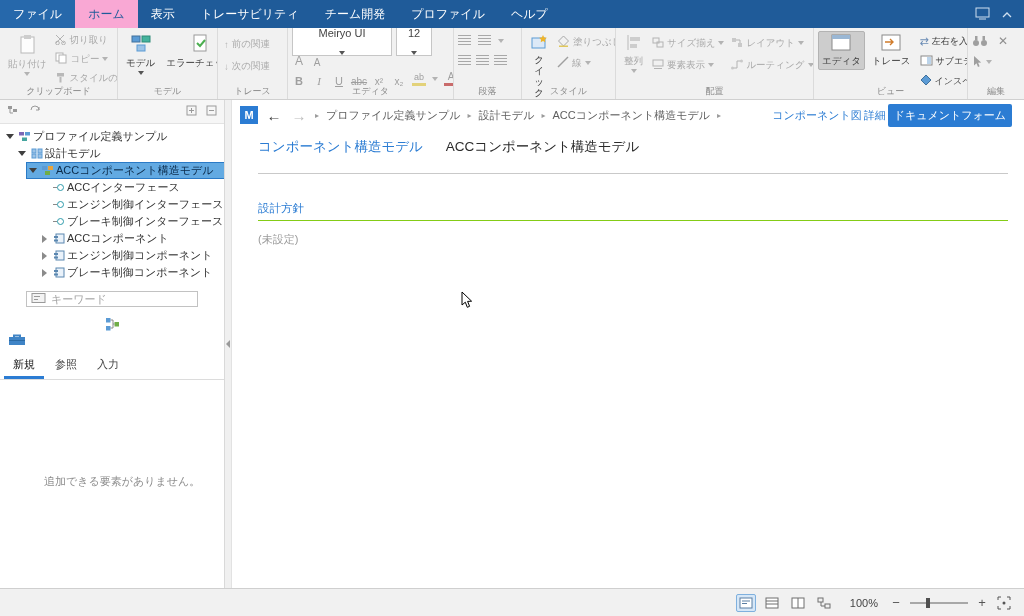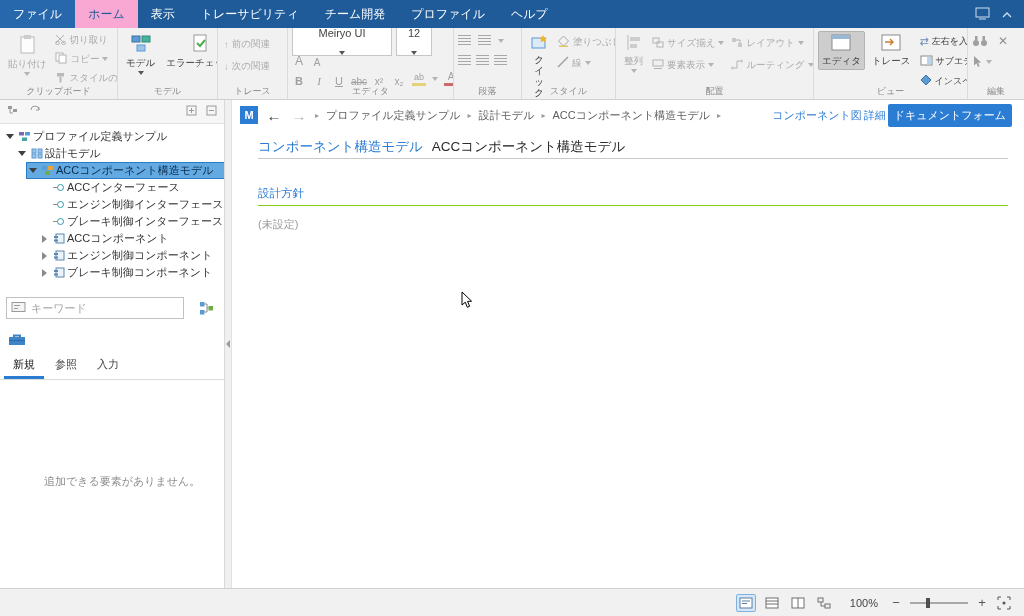--- a/index.html
+++ b/index.html
@@ -41,21 +41,21 @@
   .side-toolbar .spacer { flex:1; }
   .tree { padding-top:4px; }
   .trow { display:flex; align-items:center; height:17px; font-size:11px; color:#333; }
   .lv0{padding-left:4px;} .lv1{padding-left:16px;} .lv2{padding-left:26px;} .lv3{padding-left:38px;}
   .expander { width:12px; display:flex; justify-content:center; flex:0 0 12px; }
   .tri-right { width:0;height:0;border-top:4px solid transparent;border-bottom:4px solid transparent;border-left:5px solid #8b8b8b; }
   .tri-down { width:0;height:0;border-left:4px solid transparent;border-right:4px solid transparent;border-top:5px solid #3f3f3f; }
   .ticon { width:17px; display:flex; justify-content:center; flex:0 0 17px; }
   .tlabel { white-space:nowrap; }
   .selwrap { display:flex; align-items:center; height:17px; background:#63aae2; border:1px solid #2a7ac6; padding-right:10px; color:#0a2a4a; }
-  .search-row { display:flex; align-items:center; margin:10px 6px 0 6px; gap:10px; height:34px; }
+  .search-row { display:flex; align-items:center; margin:10px 6px 0 6px; gap:10px; height:34px;flex-direction:column; }
   .search-box { flex:1; display:flex; align-items:center; border:1px solid #c2c2c2; background:#fff; height:22px; padding:0 4px; gap:5px; }
   .search-box input { border:0; outline:0; flex:1; font-size:11px; color:#333; font-family:inherit; background:transparent; min-width:0; }
   .search-box input::placeholder { color:#a5a5a5; }
   .search-btn { width:24px; height:22px; display:flex; align-items:center; justify-content:center; }
   .panel-head { display:flex; align-items:center; padding:8px 8px 0 8px; }
   .panel-tabs { display:flex; gap:2px; border-bottom:1px solid #dcdcdc; margin-top:5px; padding:0 4px; }
   .ptab { padding:4px 9px 4px 9px; font-size:11px; color:#444; border-bottom:3px solid transparent; }
   .ptab.active { color:#111; border-bottom-color:#2b7cd3; }
   .panel-body { padding:94px 8px 0 44px; color:#8d8d8d; font-size:11px; }
 
@@ -67,21 +67,21 @@
   .main { position:absolute; left:232px; right:0; top:100px; bottom:28px; background:#fff; overflow:hidden; }
   .crumbbar { height:30px; display:flex; align-items:center; padding:0 12px 0 8px; gap:7px; }
   .badge { width:18px; height:18px; background:#2b7cd3; color:#fff; font-size:11px; font-weight:bold; display:flex; align-items:center; justify-content:center; flex:0 0 18px; }
   .nav-arrow { font-size:15px; color:#3c3c3c; width:18px; text-align:center; }
   .nav-arrow.fwd { color:#bcbcbc; }
   .crumbs { display:flex; align-items:center; gap:7px; color:#5f5f5f; font-size:11px; white-space:nowrap; }
   .crumb-sep { color:#9a9a9a; font-size:8px; }
   .crumb-actions { margin-left:auto; display:flex; align-items:center; gap:2px; }
   .link { color:#2b7cd3; font-size:11px; white-space:nowrap; }
   .docform-btn { background:#2b7cd3; color:#fff; font-size:11px; padding:4px 6px; border-radius:2px; white-space:nowrap; }
-  .title-row { margin:8px 16px 0 26px; padding-bottom:2px; border-bottom:1px solid #c9c9c9; display:flex; align-items:baseline; gap:9px; }
+  .title-row { margin:8px 16px 0 26px; padding-bottom:17px; border-bottom:1px solid #c9c9c9; display:flex; align-items:baseline; gap:23px; }
   .title-type { color:#2b7cd3; font-size:13.5px; }
   .title-name { color:#2b2b2b; font-size:13.5px; }
   .section-row { margin:27px 16px 0 26px; padding-bottom:4px; border-bottom:1px solid #84cc16; color:#2b7cd3; font-size:11.5px; }
   .section-value { margin:11px 16px 0 26px; color:#9a9a9a; font-size:11px; }
 
   
   .statusbar { position:absolute; left:0; right:0; bottom:0; height:28px; background:#f1f1f1; border-top:1px solid #cfcfcf; display:flex; align-items:center; padding:0 10px; }
   .sb-right { margin-left:auto; display:flex; align-items:center; gap:6px; }
   .sb-ico { width:20px; height:18px; display:flex; align-items:center; justify-content:center; border:1px solid transparent; border-radius:2px; }
   .sb-ico.pressed { background:#d6e7f7; border-color:#7fb0de; }

